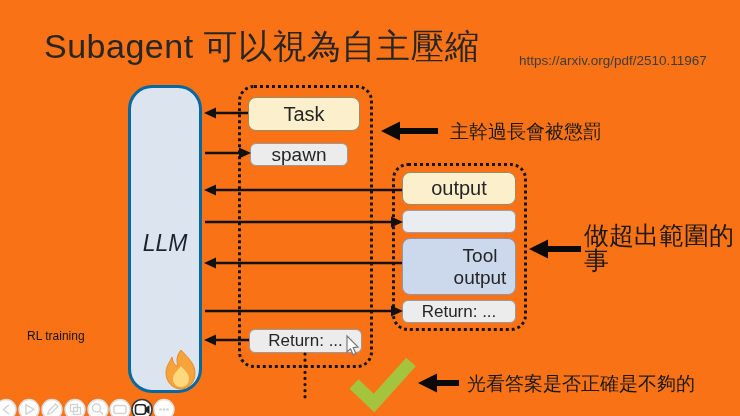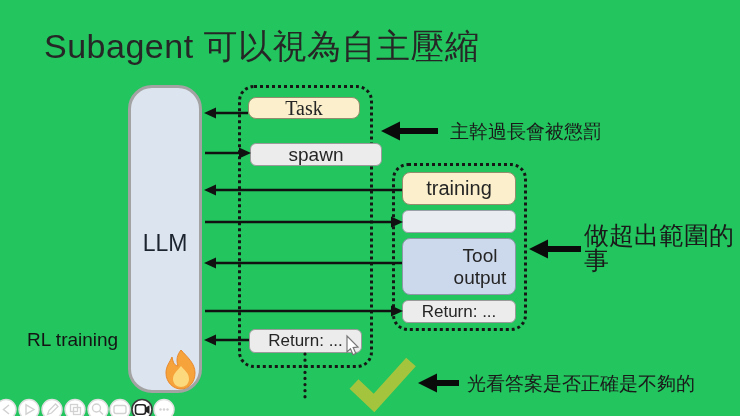--- a/index.html
+++ b/index.html
@@ -2,87 +2,88 @@
 <html style="--task-fill: #fbf0cb; --tool-output-fill: #ccd8ec; --llm-fill: #dce4ef; --gray-fill: #ececec; --check-green: #a5c43e; --flame-orange: #f6a33b;"><head>
 <meta charset="utf-8">
 <style>
   :root{
     --task-fill:#fbf0cb; --tool-output-fill:#ccd8ec; --llm-fill:#dce4ef;
     --gray-fill:#ececec; --check-green:#a5c43e; --flame-orange:#f6a33b;
   }
   *{margin:0;padding:0;box-sizing:border-box;}
   html,body{background:#fff;}
   #canvas{
-    position:relative;width:740px;height:416px;background:#22c55e;overflow:hidden;
+    position:relative;width:740px;height:416px;background:#f97316;overflow:hidden;
     font-family:"Liberation Sans","DejaVu Sans",sans-serif;color:#222;
   }
   .abs{position:absolute;}
   .slide-title{left:44px;top:24px;font-size:34px;font-weight:400;color:#262626;letter-spacing:0.5px;white-space:nowrap;}
   .slide-link{left:519px;top:53px;font-size:13.5px;color:#3d3d3d;white-space:nowrap;}
 
   .llm-box{
     left:128px;top:85px;width:74px;height:308px;background:var(--llm-fill);
-    border:3px solid #a3a3a3;border-radius:24px;
+    border:3px solid #0369a1;border-radius:24px;font-style:italic;
   }
   .llm-label{position:absolute;left:0;right:0;top:142px;text-align:center;font-size:23px;color:#1c2430;}
-  .rl-training{left:27px;top:329px;font-size:19px;color:#141414;}
+  .rl-training{left:27px;top:329px;font-size:12px;color:#141414;}
 
   .dashed-box{border:3px dotted #161616;border-radius:16px;background:transparent;}
   .main-trunk-box{left:238px;top:85px;width:135px;height:283px;}
   .subagent-box{left:392px;top:163px;width:135px;height:168px;}
 
   .node{
     display:flex;align-items:center;justify-content:center;text-align:center;
     border:1.5px solid #8f8f82;border-radius:8px;background:var(--gray-fill);color:#252525;
   }
   .node.yellow{background:var(--task-fill);border-color:#948d6d;}
   .node.blue{background:var(--tool-output-fill);border-color:#8d97a8;}
-  .node-task{left:248px;top:97px;width:112px;height:22px;font-size:20px;font-family:Liberation Serif, serif;}
-  .node-spawn{left:250px;top:143px;width:132px;height:23px;font-size:19px;border-radius:6px;border-color:#9a9a9a;}
+  .node-task{left:248px;top:97px;width:112px;height:34px;font-size:20px;}
+  .node-spawn{left:250px;top:143px;width:98px;height:23px;font-size:19px;border-radius:6px;border-color:#9a9a9a;}
   .node-return-main{left:249px;top:329px;width:113px;height:24px;font-size:17px;border-radius:6px;border-color:#9a9a9a;}
   .node-subtask{left:402px;top:172px;width:114px;height:33px;font-size:20px;}
   .node-empty{left:402px;top:210px;width:114px;height:23px;background:#e9ecf1;border-radius:6px;border-color:#9aa0a8;}
   .node-tool{left:402px;top:238px;width:114px;height:57px;font-size:19px;line-height:1.15;justify-content:flex-end;}
   .node-tool span{max-width:70px;}
   .node-return-sub{left:402px;top:300px;width:114px;height:23px;font-size:17px;border-radius:6px;border-color:#9a9a9a;}
 
   .annotation{color:#1a1a1a;white-space:nowrap;}
   .anno-trunk{left:450px;top:119px;font-size:19px;}
   .anno-scope{left:584px;top:223px;font-size:25px;line-height:25px;white-space:normal;width:150px;}
   .anno-answer{left:467px;top:371px;font-size:19px;}
 
   svg.overlay{position:absolute;left:0;top:0;width:740px;height:416px;pointer-events:none;}
 </style>
 </head>
 <body>
 
 <div id="canvas">
 
   <div class="abs slide-title">Subagent 可以視為自主壓縮</div>
+  <div class="abs slide-link">https://arxiv.org/pdf/2510.11967</div>
 
   <div class="abs llm-box">
     <div class="llm-label">LLM</div>
   </div>
   <div class="abs rl-training">RL training</div>
 
   <div class="abs dashed-box main-trunk-box"></div>
   <div class="abs dashed-box subagent-box"></div>
 
   <div class="abs node yellow node-task">
     <span>Task</span>
   </div>
   <div class="abs node node-spawn">
     <span>spawn</span>
   </div>
   <div class="abs node node-return-main">
     <span>Return: ...</span>
   </div>
 
   <div class="abs node yellow node-subtask">
-    <span>training</span>
+    <span>output</span>
   </div>
   <div class="abs node node-empty">
     <span></span>
   </div>
   <div class="abs node blue node-tool">
     <span>Tool output</span>
   </div>
   <div class="abs node node-return-sub">
     <span>Return: ...</span>
   </div>

